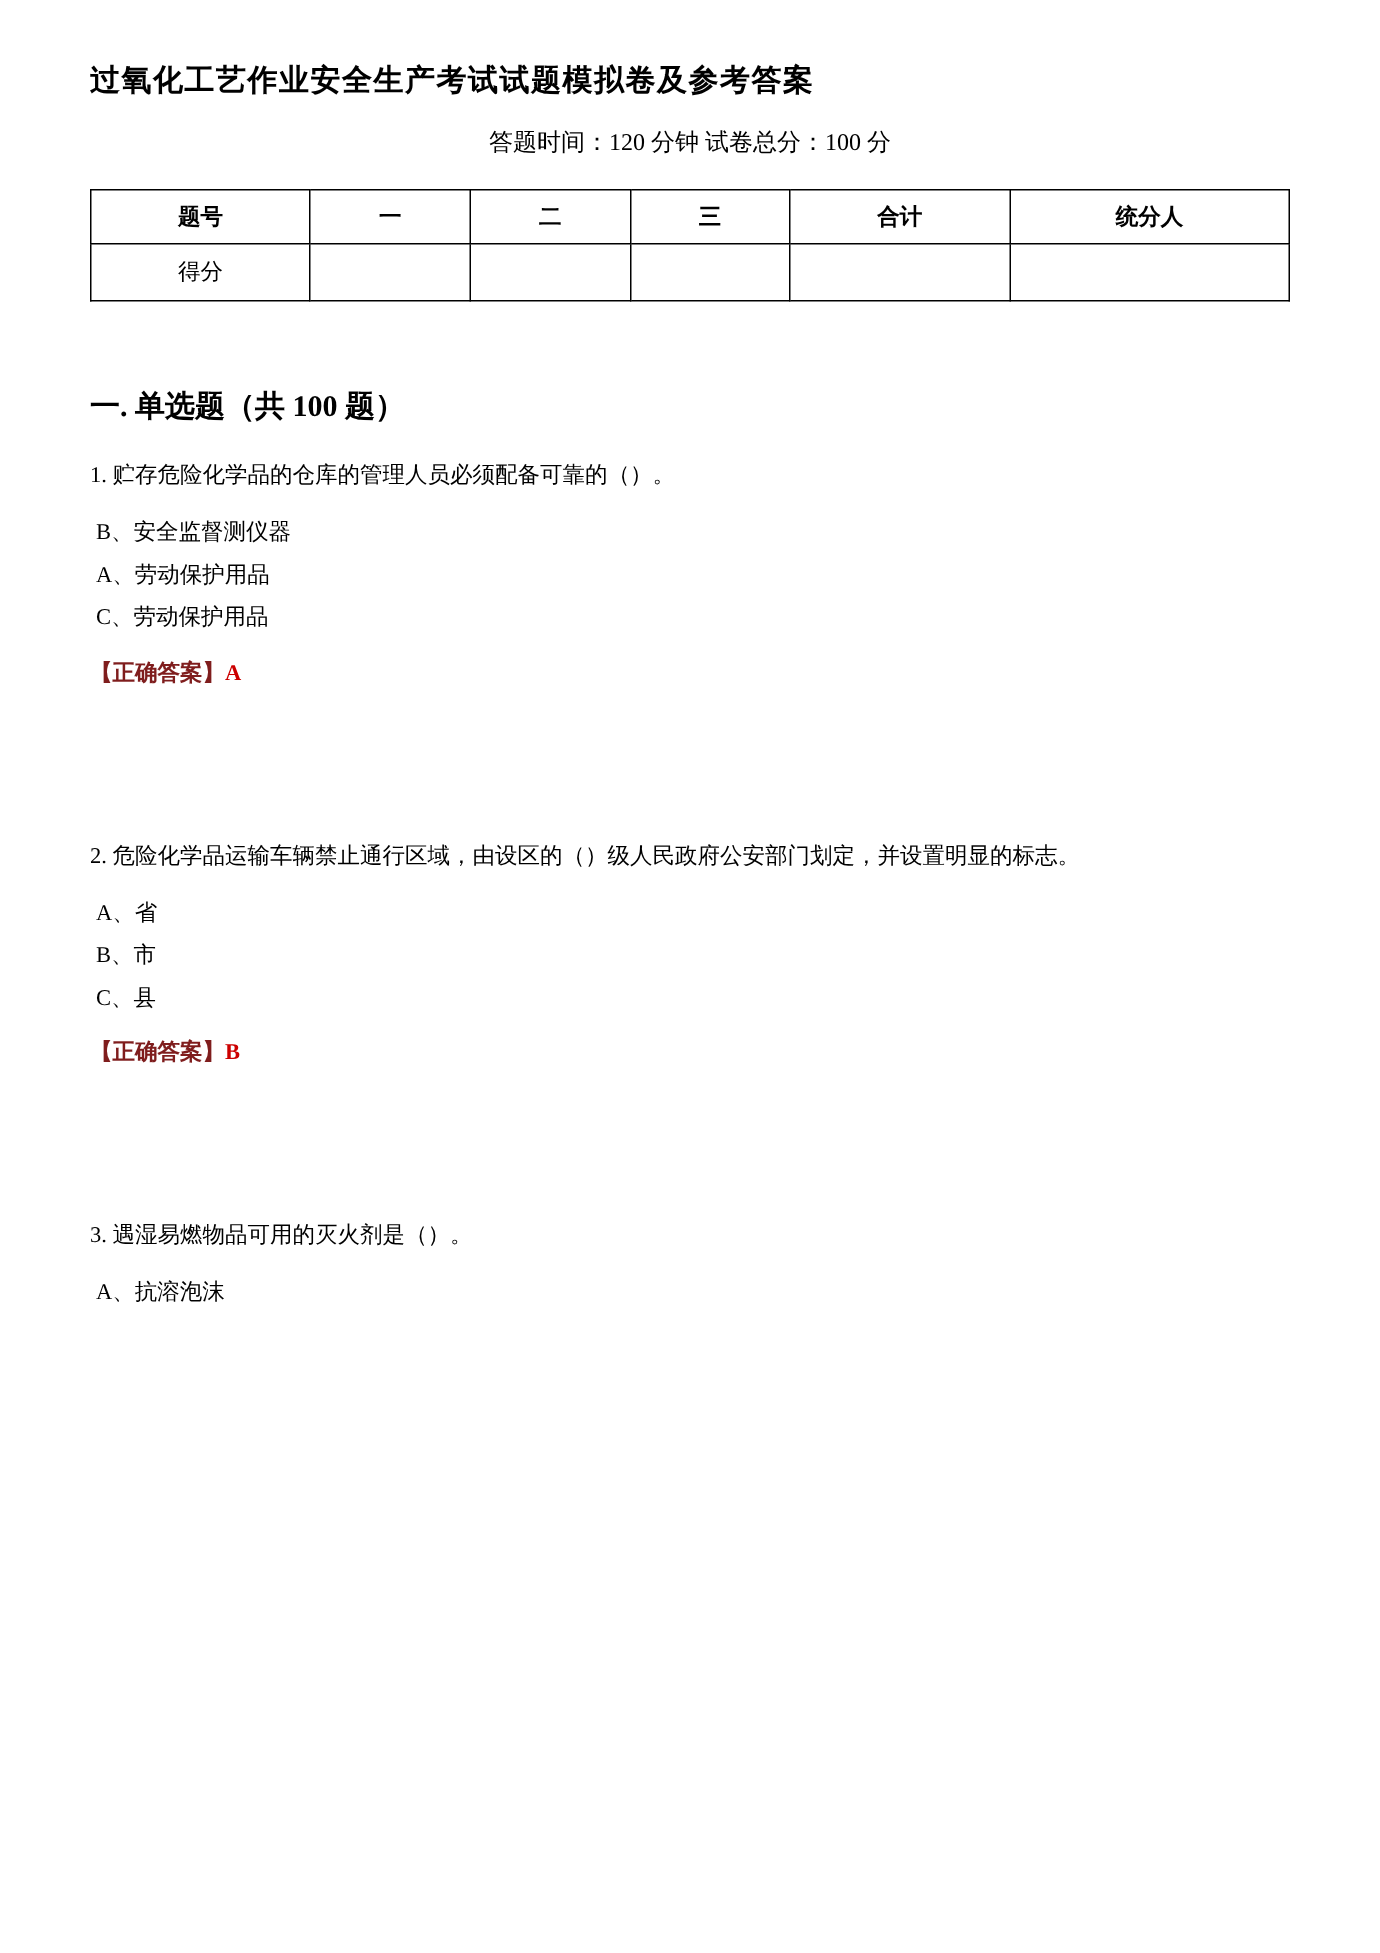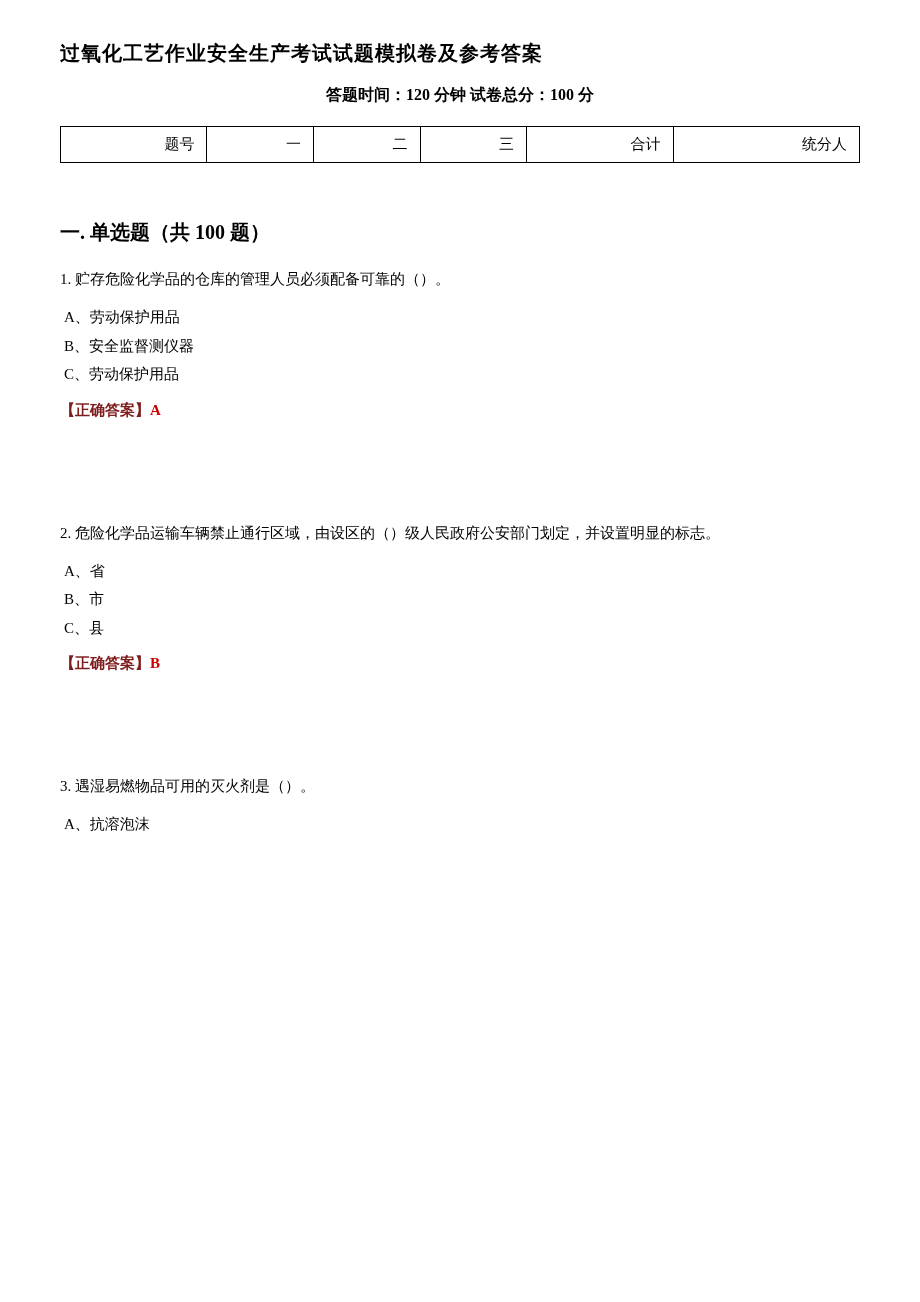--- a/index.html
+++ b/index.html
@@ -22,41 +22,40 @@
       text-align: left;
       font-size: 20px;
       font-weight: bold;
       margin-bottom: 18px;
       letter-spacing: 1px;
     }
 
     .exam-info {
       text-align: center;
       font-size: 16px;
-      font-weight: bold;
+      font-weight: normal;
       margin-bottom: 20px;
     }
 
     .score-table {
       width: 100%;
       border-collapse: collapse;
       margin-bottom: 30px;
     }
 
     .score-table td {
       border: 1px solid #000;
       text-align: center;
       padding: 8px 12px;
       font-size: 15px;
       height: 36px;
     }
 
     .score-table .header-row td {
-      font-weight: normal;
-      text-align: right;
+      font-weight: bold;
     }
 
     .score-table .value-row td {
       height: 38px;
     }
 
     .section-title {
       font-size: 20px;
       font-weight: bold;
       margin-bottom: 20px;
@@ -114,31 +113,39 @@
 <table class="score-table">
   <tbody>
       <tr class="header-row">
     <td>题号</td>
     <td>一</td>
     <td>二</td>
     <td>三</td>
     <td>合计</td>
     <td>统分人</td>
   </tr>
+  <tr class="value-row">
+    <td>得分</td>
+    <td></td>
+    <td></td>
+    <td></td>
+    <td></td>
+    <td></td>
+  </tr>
 </tbody>
   </table>
 
 <div class="small-spacer"></div>
 
 <div class="section-title">一. 单选题（共 100 题）</div>
 
 <div class="question-block">
   <div class="question-text">1. 贮存危险化学品的仓库的管理人员必须配备可靠的（）。</div>
+  <div class="option">B、安全监督测仪器</div>
   <div class="option">A、劳动保护用品</div>
-  <div class="option">B、安全监督测仪器</div>
   <div class="option">C、劳动保护用品</div>
   <div class="answer">
     <span class="answer-bracket">【正确答案】</span><span class="answer-letter">A</span>
   </div>
 </div>
 
 <div class="spacer"></div>
 <div class="spacer"></div>
 
 <div class="question-block">

